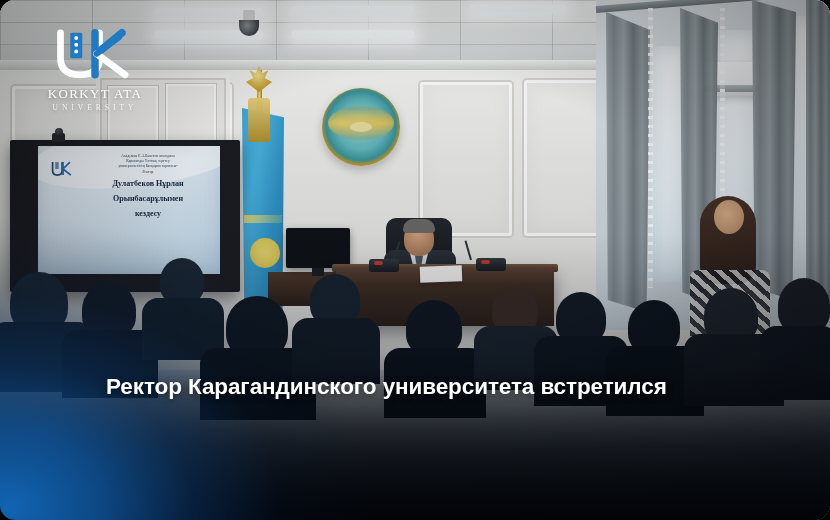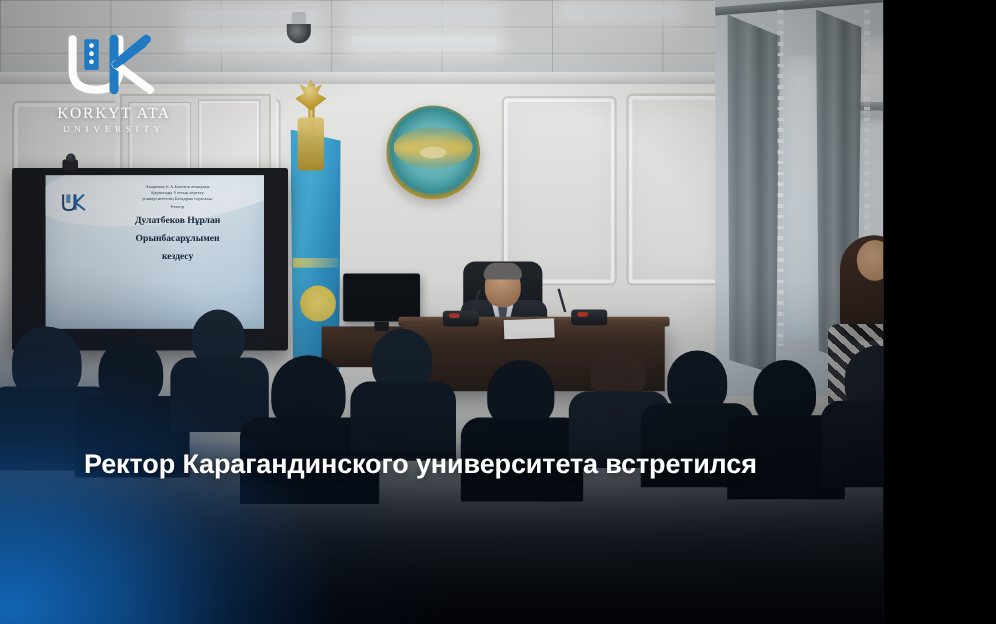--- a/index.html
+++ b/index.html
@@ -1,18 +1,18 @@
 <!DOCTYPE html>
 <html><head>
 <meta charset="utf-8">
 <style>
   html,body{margin:0;padding:0;background:#000;}
   .stage{
-    position:relative;width:736px;height:520px;overflow:hidden;
-    font-family:"Liberation Sans",sans-serif;background:#0a1622;
+    position:relative;width:830px;height:520px;overflow:hidden;
+    font-family:"Liberation Sans",sans-serif;background:#0a1622;border-radius:15px;
   }
 
   
   .photo{position:absolute;inset:0;overflow:hidden;background:#c9cfd4;}
 
   
   .ceiling{
     position:absolute;left:0;top:0;width:830px;height:66px;
     background:
       linear-gradient(180deg,#f2f3f2 0%,#e3e5e4 60%,#d2d5d4 100%);
@@ -193,21 +193,21 @@
     background:radial-gradient(ellipse 72% 64% at 50% 40%,rgba(0,0,0,0) 40%,rgba(0,0,0,.40) 100%);}
   .blue-wash{position:absolute;left:0;bottom:0;width:470px;height:330px;pointer-events:none;
     background:radial-gradient(ellipse 78% 88% at 2% 96%,rgba(18,104,186,.96) 0%,rgba(15,86,158,.80) 26%,rgba(12,58,112,.48) 50%,rgba(8,30,62,.14) 74%,rgba(0,0,0,0) 100%);}
   .bottom-fade{position:absolute;left:0;bottom:0;width:830px;height:150px;pointer-events:none;
     background:linear-gradient(180deg,rgba(0,0,0,0) 0%,rgba(3,8,16,.55) 48%,rgba(1,3,7,.93) 100%);}
 
   
   .headline{position:absolute;left:70px;top:371px;width:690px;
     color:#ffffff;font-size:22.5px;font-weight:700;line-height:1.45;
     letter-spacing:-.1px;text-shadow:0 2px 7px rgba(0,0,0,.55);}
-  .headline .ln{display:block;}
+  .headline .ln{display:block;margin-left:36px;}
 
   
   .logo{position:absolute;left:36px;top:28px;width:118px;height:88px;opacity:.97;}
   .logo-mark{position:relative;width:90px;height:56px;margin:0 auto;}
   .logo-name{margin-top:2px;text-align:center;color:#ffffff;
     font-family:"Liberation Serif",serif;font-size:13px;letter-spacing:1.4px;
     text-shadow:0 1px 4px rgba(0,0,0,.35);}
   .logo-sub{margin-top:1px;text-align:center;color:rgba(255,255,255,.88);
     font-family:"Liberation Serif",serif;font-size:7.5px;letter-spacing:4px;
     text-shadow:0 1px 4px rgba(0,0,0,.3);}

